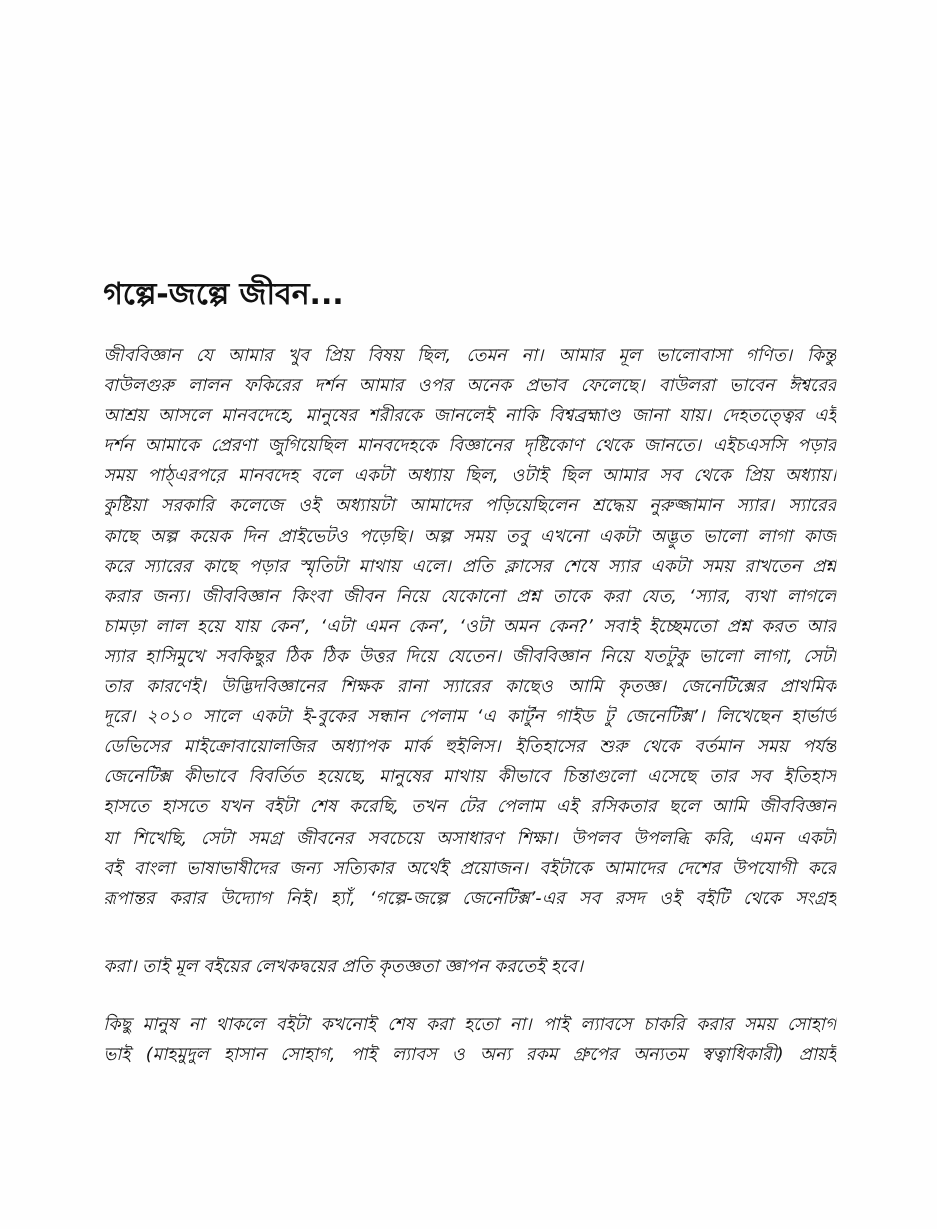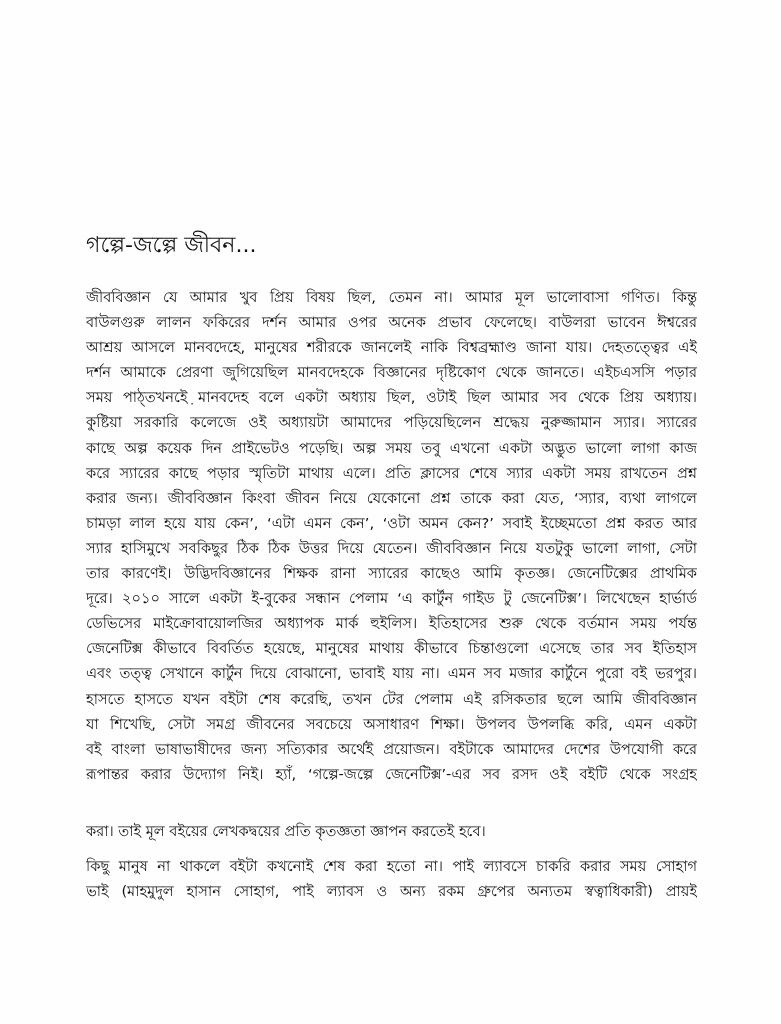--- a/index.html
+++ b/index.html
@@ -15,72 +15,72 @@
       color: #111;
       font-family: "DejaVu Sans", "Liberation Sans", sans-serif;
     }
     .page {
       position: absolute;
       left: 86px;
       top: 226px;
       width: 611px;
     }
     .title {
-      font-size: 22px;
-      font-weight: normal;
+      font-size: 25px;
+      font-weight: bold;
       line-height: 38px;
       margin: 0 0 20px 0;
       letter-spacing: 0px;
     }
     .para {
       margin: 0;
       font-size: 14.6px;
       line-height: 25.1px;
       text-align: justify;
       text-align-last: justify;
     }
     .para .line {
       display: block;
       text-align: justify;
       text-align-last: justify;
       white-space: nowrap;
       overflow: hidden;
       height: 25.1px;
+      font-style: italic;
     }
     .para .line.last {
       text-align-last: left;
       margin-top: 32px;
     }
     .para + .para {
-      margin-top: 10px;
+      margin-top: 23px;
     }
   </style>
 </head>
 <body>
 
 <div class="page">
   <h1 class="title">গল্পে-জল্পে জীবন...</h1>
 
   <p class="para">
     <span class="line">জীববিজ্ঞান যে আমার খুব প্রিয় বিষয় ছিল, তেমন না। আমার মূল ভালোবাসা গণিত। কিন্তু</span>
     <span class="line">বাউলগুরু লালন ফকিরের দর্শন আমার ওপর অনেক প্রভাব ফেলেছে। বাউলরা ভাবেন ঈশ্বরের</span>
     <span class="line">আশ্রয় আসলে মানবদেহে, মানুষের শরীরকে জানলেই নাকি বিশ্বব্রহ্মাণ্ড জানা যায়। দেহতত্ত্বের এই</span>
     <span class="line">দর্শন আমাকে প্রেরণা জুগিয়েছিল মানবদেহকে বিজ্ঞানের দৃষ্টিকোণ থেকে জানতে। এইচএসসি পড়ার</span>
-    <span class="line">সময় পাঠ্তখনই়ে মানবদেহ বলে একটা অধ্যায় ছিল, ওটাই ছিল আমার সব থেকে প্রিয় অধ্যায়।</span>
+    <span class="line">সময় পাঠ্এরপর়ে মানবদেহ বলে একটা অধ্যায় ছিল, ওটাই ছিল আমার সব থেকে প্রিয় অধ্যায়।</span>
     <span class="line">কুষ্টিয়া সরকারি কলেজে ওই অধ্যায়টা আমাদের পড়িয়েছিলেন শ্রদ্ধেয় নুরুজ্জামান স্যার। স্যারের</span>
     <span class="line">কাছে অল্প কয়েক দিন প্রাইভেটও পড়েছি। অল্প সময় তবু এখনো একটা অদ্ভুত ভালো লাগা কাজ</span>
     <span class="line">করে স্যারের কাছে পড়ার স্মৃতিটা মাথায় এলে। প্রতি ক্লাসের শেষে স্যার একটা সময় রাখতেন প্রশ্ন</span>
     <span class="line">করার জন্য। জীববিজ্ঞান কিংবা জীবন নিয়ে যেকোনো প্রশ্ন তাকে করা যেত, ‘স্যার, ব্যথা লাগলে</span>
     <span class="line">চামড়া লাল হয়ে যায় কেন’, ‘এটা এমন কেন’, ‘ওটা অমন কেন?’ সবাই ইচ্ছেমতো প্রশ্ন করত আর</span>
     <span class="line">স্যার হাসিমুখে সবকিছুর ঠিক ঠিক উত্তর দিয়ে যেতেন। জীববিজ্ঞান নিয়ে যতটুকু ভালো লাগা, সেটা</span>
     <span class="line">তার কারণেই। উদ্ভিদবিজ্ঞানের শিক্ষক রানা স্যারের কাছেও আমি কৃতজ্ঞ। জেনেটিক্সের প্রাথমিক</span>
     <span class="line">দূরে। ২০১০ সালে একটা ই-বুকের সন্ধান পেলাম ‘এ কার্টুন গাইড টু জেনেটিক্স’। লিখেছেন হার্ভার্ড</span>
     <span class="line">ডেভিসের মাইক্রোবায়োলজির অধ্যাপক মার্ক হুইলিস। ইতিহাসের শুরু থেকে বর্তমান সময় পর্যন্ত</span>
     <span class="line">জেনেটিক্স কীভাবে বিবর্তিত হয়েছে, মানুষের মাথায় কীভাবে চিন্তাগুলো এসেছে তার সব ইতিহাস</span>
-    <span class="line">এবং তত্ত্ব সেখানে কার্টুন দিয়ে বোঝানো, ভাবাই যায় না। এমন সব মজার কার্টুনে পুরো বই ভরপুর।</span>
     <span class="line">হাসতে হাসতে যখন বইটা শেষ করেছি, তখন টের পেলাম এই রসিকতার ছলে আমি জীববিজ্ঞান</span>
     <span class="line">যা শিখেছি, সেটা সমগ্র জীবনের সবচেয়ে অসাধারণ শিক্ষা। উপলব উপলব্ধি করি, এমন একটা</span>
     <span class="line">বই বাংলা ভাষাভাষীদের জন্য সত্যিকার অর্থেই প্রয়োজন। বইটাকে আমাদের দেশের উপযোগী করে</span>
     <span class="line">রূপান্তর করার উদ্যোগ নিই। হ্যাঁ, ‘গল্পে-জল্পে জেনেটিক্স’-এর সব রসদ ওই বইটি থেকে সংগ্রহ</span>
     <span class="line last">করা। তাই মূল বইয়ের লেখকদ্বয়ের প্রতি কৃতজ্ঞতা জ্ঞাপন করতেই হবে।</span>
   </p>
 
   <p class="para">
     <span class="line">কিছু মানুষ না থাকলে বইটা কখনোই শেষ করা হতো না। পাই ল্যাবসে চাকরি করার সময় সোহাগ</span>
     <span class="line">ভাই (মাহমুদুল হাসান সোহাগ, পাই ল্যাবস ও অন্য রকম গ্রুপের অন্যতম স্বত্বাধিকারী) প্রায়ই</span>

